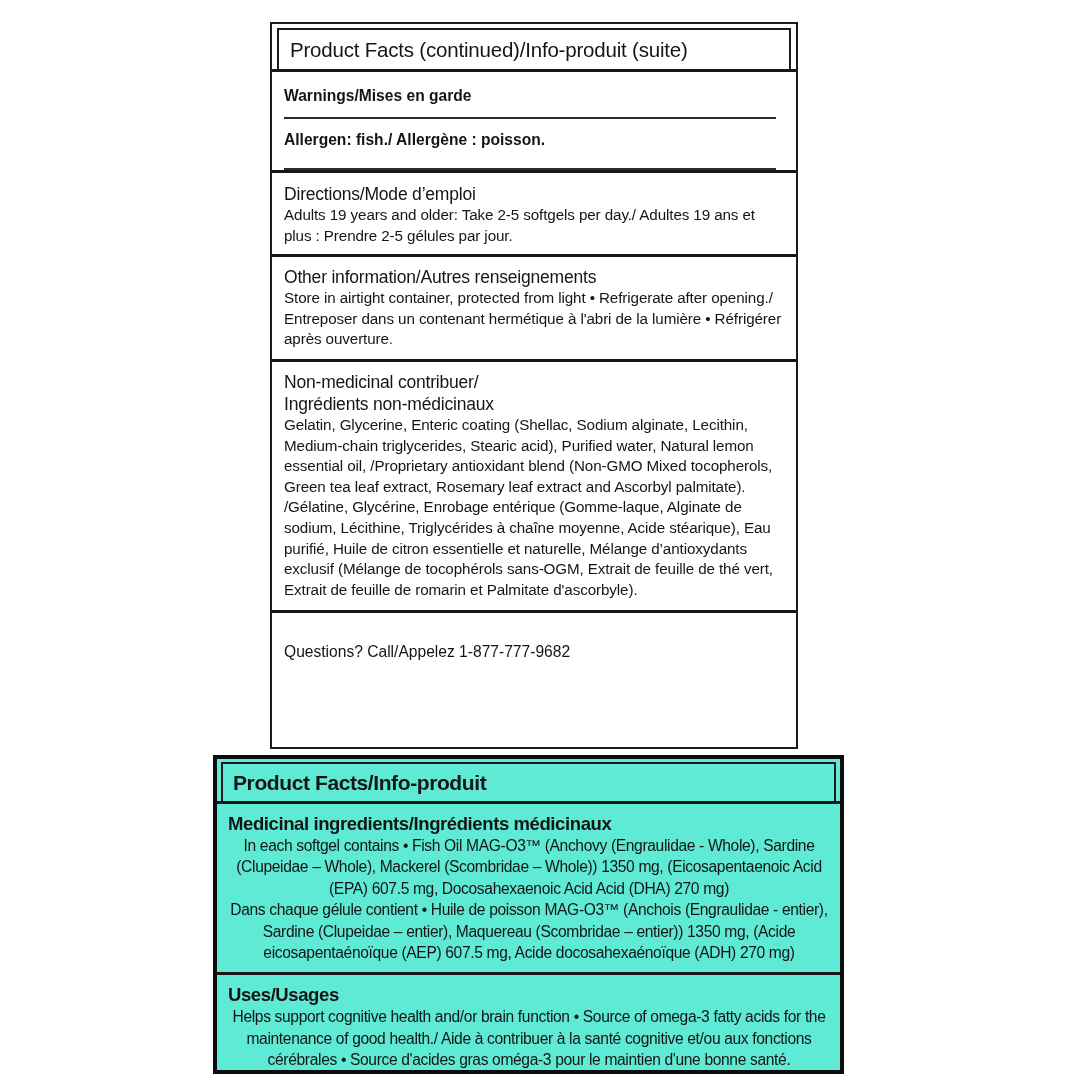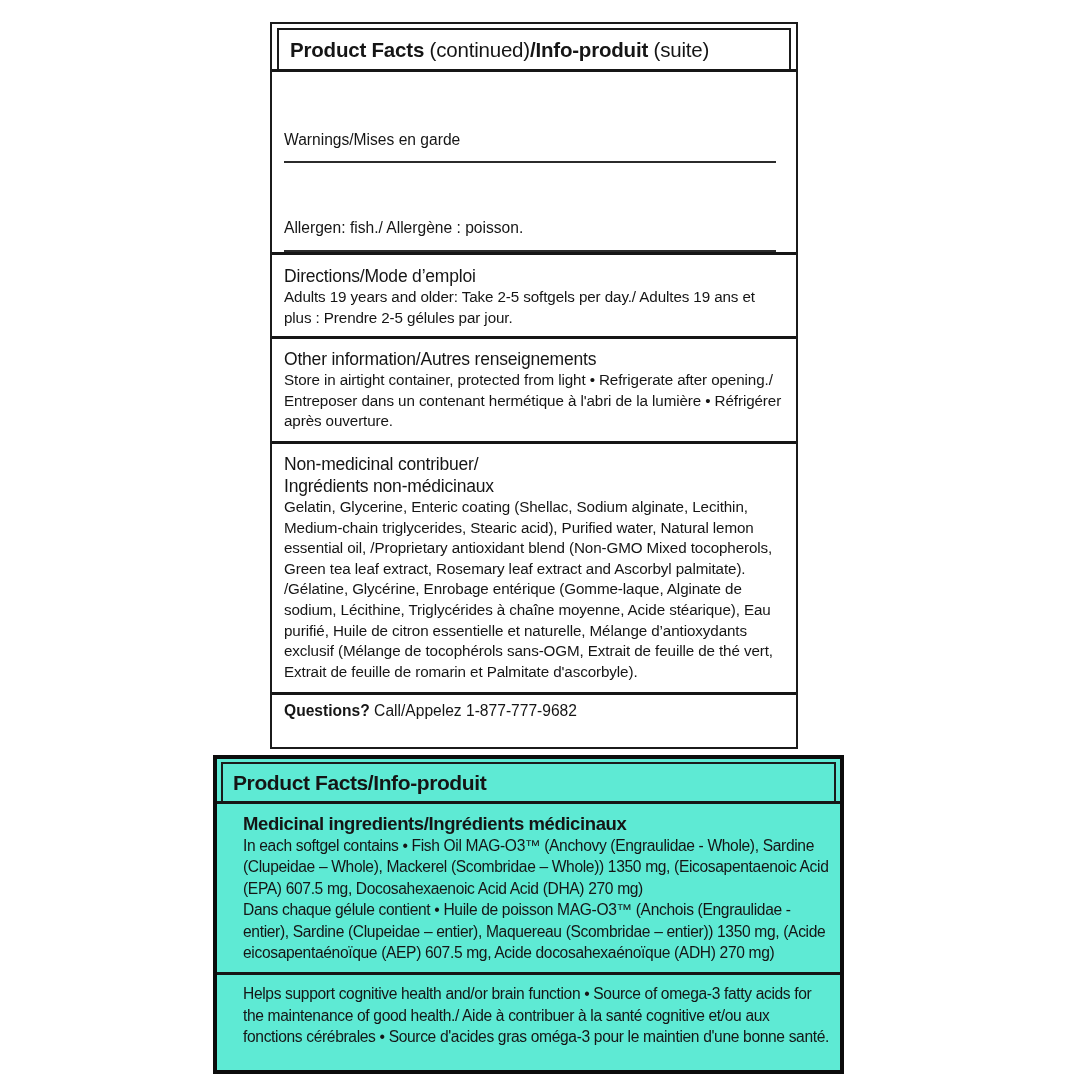--- a/index.html
+++ b/index.html
@@ -6,21 +6,21 @@
   html, body { margin: 0; padding: 0; background: #ffffff; }
   .canvas {
     position: relative;
     width: 1080px;
     height: 1080px;
     background: #ffffff;
     font-family: "Liberation Sans", sans-serif;
     color: #151515;
     overflow: hidden;
   }
-  .b { font-weight: bold; }
+  .b { font-weight: normal; }
 
   
   .panel-top {
     position: absolute;
     left: 270px; top: 22px;
     width: 528px; height: 727px;
     border: 2px solid #1b1b1b;
     background: #fff;
   }
   .hdr-box {
@@ -28,52 +28,52 @@
     border: 2px solid #1b1b1b;
     border-bottom: none;
     padding: 8px 11px 7px 11px;
     font-size: 20.5px;
     letter-spacing: -0.2px;
     white-space: nowrap;
   }
   .rule-heavy { height: 3px; background: #161616; }
   .rule-thin  { height: 2px; background: #2b2b2b; margin-right: 9px; }
   .sec { padding-left: 12px; padding-right: 11px; }
-  .bold-line { font-size: 15.6px; font-weight: normal; line-height: 20.5px; margin-top: 44px; }
+  .bold-line { font-size: 15.6px; font-weight: bold; line-height: 20.5px; }
   .h1 { font-size: 17.5px; font-weight: normal; letter-spacing: -0.2px; line-height: 22px; }
   .body1 { font-size: 15.2px; line-height: 20.6px; letter-spacing: -0.1px; }
   .pt-warn { padding-top: 14px; padding-bottom: 10px; }
-  .pt-allg { padding-top: 11px; padding-bottom: 12px; border-radius: 11px; }
+  .pt-allg { padding-top: 11px; padding-bottom: 18px; border-radius: 11px; }
   .pt-keep { padding-top: 12px; padding-bottom: 8px; }
   .pt-dir  { padding-top: 10px; padding-bottom: 8px; }
   .pt-oth  { padding-top: 9px;  padding-bottom: 9px; }
   .pt-non  { padding-top: 9px;  padding-bottom: 10px; }
-  .pt-q    { padding-top: 7px; font-size: 15.6px; }
+  .pt-q    { padding-top: 30px; font-size: 15.6px; }
 
   
   .panel-bottom {
     position: absolute;
     left: 213px; top: 755px;
     width: 631px; height: 319px;
     border: 4px solid #0c0c0c;
     background: #5eead4;
   }
   .hdr-box2 {
     margin: 3px 4px 0 4px;
     border: 2px solid #1b1b1b;
     border-bottom: none;
     padding: 7px 10px 6px 10px;
     font-size: 21px;
     font-weight: bold;
     letter-spacing: -0.4px;
     white-space: nowrap;
   }
-  .sec2 { padding-left: 26px; padding-right: 10px; }
+  .sec2 { padding-left: 11px; padding-right: 10px; }
   .h2 { font-size: 18.5px; font-weight: bold; letter-spacing: -0.4px; line-height: 23px; }
-  .body2 { font-size: 15.6px; line-height: 21.4px; letter-spacing: -0.35px; }
+  .body2 { font-size: 15.6px; line-height: 21.4px; letter-spacing: -0.35px; text-align: center; }
   .pt-med { padding-top: 8px; padding-bottom: 9px; }
   .pt-use { padding-top: 8px; padding-bottom: 9px; }
 </style>
 </head>
 <body>
 
 <div class="canvas">
 
   <section class="panel-top">
 
@@ -129,18 +129,19 @@
     <div class="rule-heavy"></div>
 
     <div class="sec2 pt-med">
       <div class="h2">Medicinal ingredients/Ingrédients médicinaux</div>
       <div class="body2">In each softgel contains • Fish Oil MAG-O3™ (Anchovy (Engraulidae - Whole), Sardine (Clupeidae – Whole), Mackerel (Scombridae – Whole)) 1350 mg, (Eicosapentaenoic Acid (EPA) 607.5 mg, Docosahexaenoic Acid Acid (DHA) 270 mg)</div>
       <div class="body2">Dans chaque gélule contient • Huile de poisson MAG-O3™ (Anchois (Engraulidae - entier), Sardine (Clupeidae – entier), Maquereau (Scombridae – entier)) 1350 mg, (Acide eicosapentaénoïque (AEP) 607.5 mg, Acide docosahexaénoïque (ADH) 270 mg)</div>
     </div>
     <div class="rule-heavy"></div>
 
     <div class="sec2 pt-use">
+      <div class="h2">Uses/Usages</div>
       <div class="body2">Helps support cognitive health and/or brain function • Source of omega-3 fatty acids for the maintenance of good health./ Aide à contribuer à la santé cognitive et/ou aux fonctions cérébrales • Source d'acides gras oméga-3 pour le maintien d'une bonne santé.</div>
     </div>
 
   </section>
 
 </div>
 
 </body></html>

